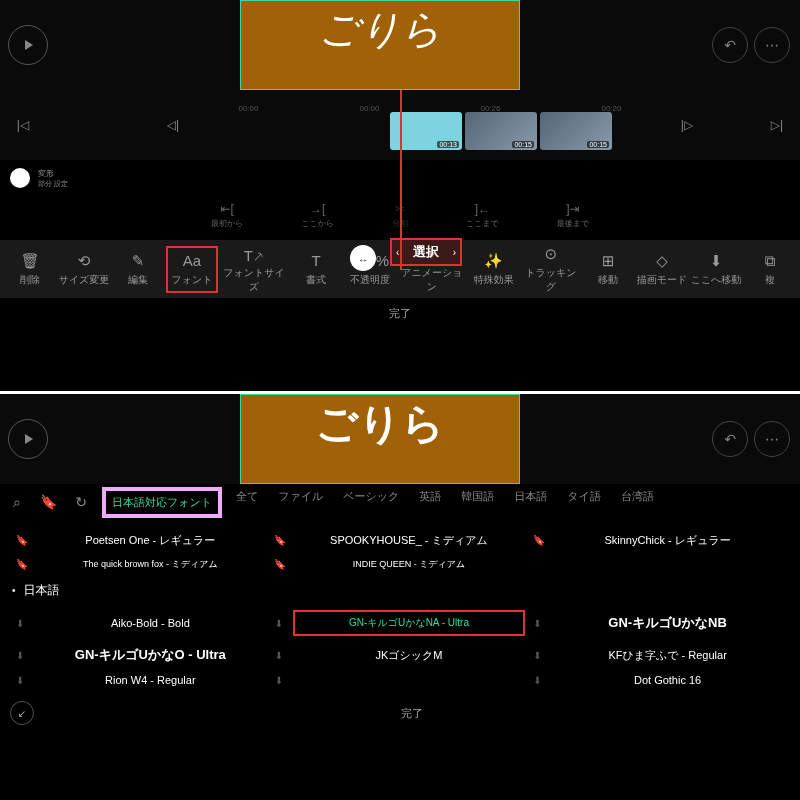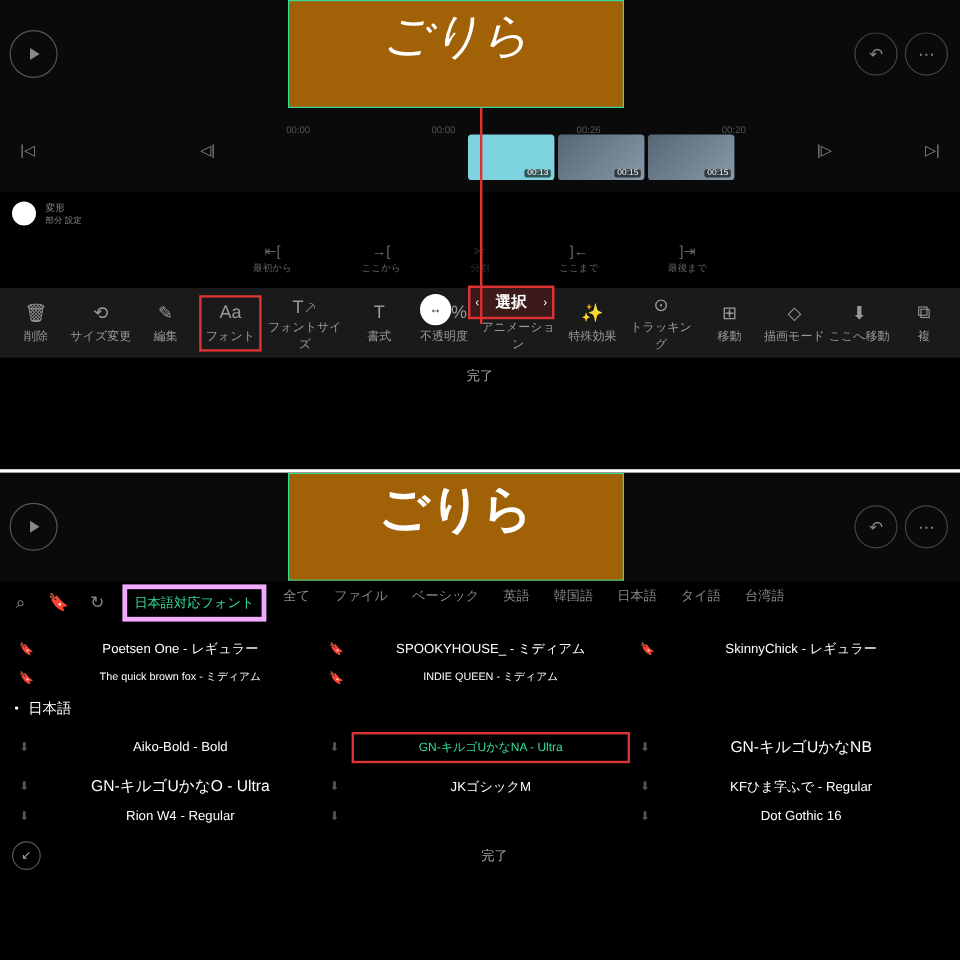--- a/index.html
+++ b/index.html
@@ -47,21 +47,21 @@
 .ftab{color:#888;padding:2px 6px}
 .ftab.hl{color:#3d9;border:4px solid #f0abfc;padding:4px 6px}
 .flist{padding:8px 12px}
 .fbk{width:18px;color:#666;font-size:10px}
 .fsec{font-size:12px;color:#fff;padding:4px 0 8px 26px}
 .fgrid{display:flex;flex-wrap:wrap}
 .fcell{width:33.33%;display:flex;align-items:center;padding:5px 4px}
 .fdl{width:18px;color:#555;font-size:10px}
 .fn{flex:1;text-align:center;font-size:11px}
 .fn.hl{color:#3d9;border:2px solid #d33;padding:4px;font-weight:normal;font-size:10px}
-.fn.bold{font-weight:400;font-size:13px}
+.fn.bold{font-weight:700;font-size:13px}
 .bbar{height:28px;display:flex;align-items:center;padding:0 10px;font-size:11px;color:#aaa}
 .bck{width:24px;height:24px;border:1px solid #555;border-radius:50%;display:flex;align-items:center;justify-content:center;font-size:10px}
 .boxsel{position:absolute;border:1px solid #3d9}
 </style>
 </head>
 <body>
 
 <div class="top">
   <div class="preview">
     <div class="play"></div>

